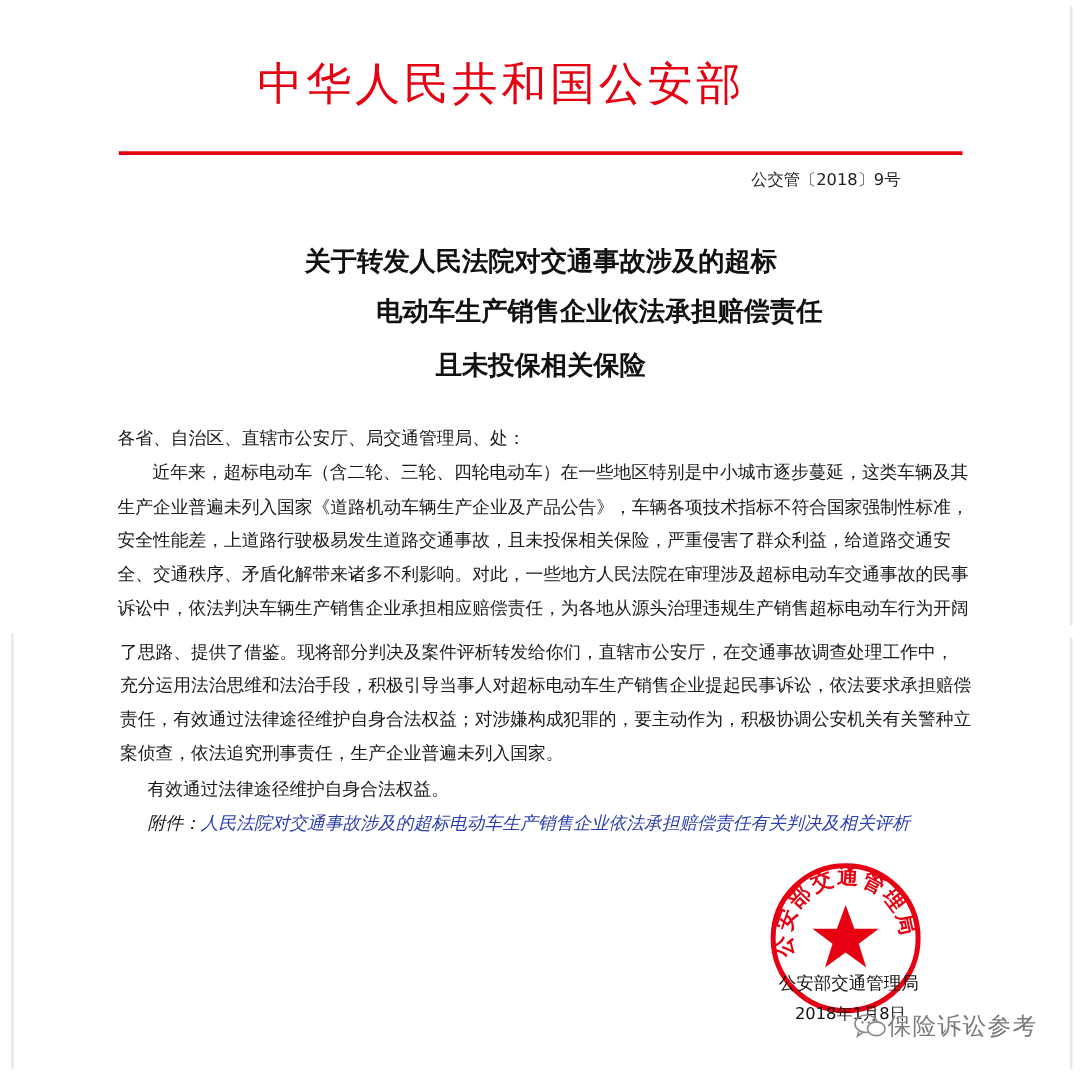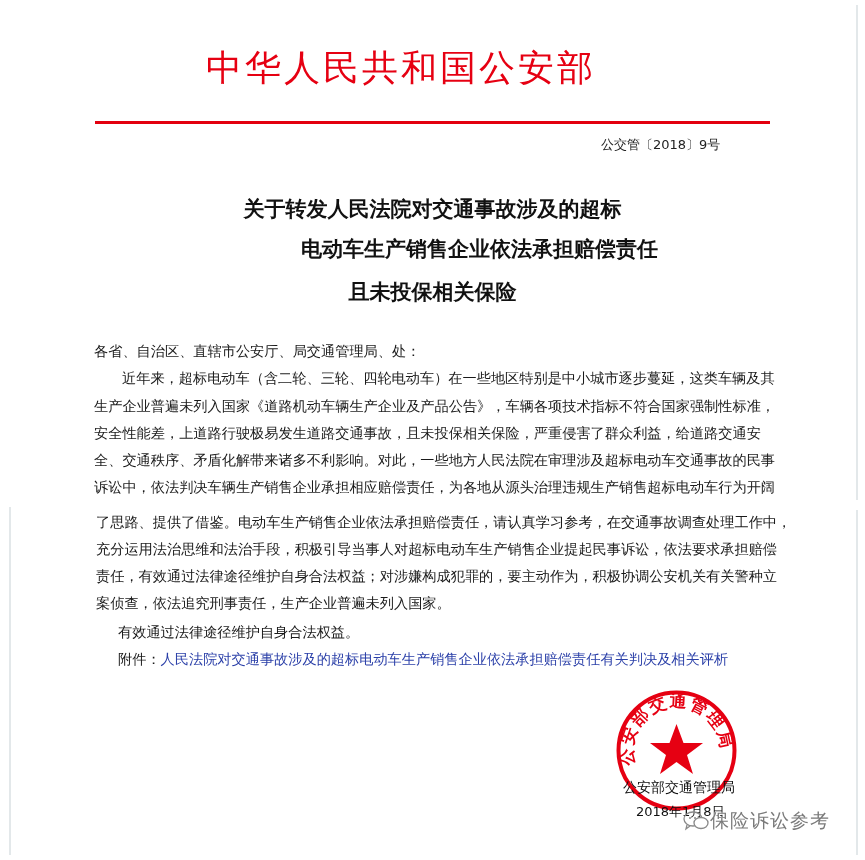--- a/index.html
+++ b/index.html
@@ -48,27 +48,27 @@
 <div class="title t2">电动车生产销售企业依法承担赔偿责任</div>
 <div class="title t3">且未投保相关保险</div>
 
 <div class="line" style="left:94px; top:341px;">各省、自治区、直辖市公安厅、局交通管理局、处：</div>
 
 <div class="line" style="left:122px; top:368px;">近年来，超标电动车（含二轮、三轮、四轮电动车）在一些地区特别是中小城市逐步蔓延，这类车辆及其</div>
 <div class="line" style="left:94px; top:396px;">生产企业普遍未列入国家《道路机动车辆生产企业及产品公告》，车辆各项技术指标不符合国家强制性标准，</div>
 <div class="line" style="left:94px; top:423px;">安全性能差，上道路行驶极易发生道路交通事故，且未投保相关保险，严重侵害了群众利益，给道路交通安</div>
 <div class="line" style="left:94px; top:450px;">全、交通秩序、矛盾化解带来诸多不利影响。对此，一些地方人民法院在审理涉及超标电动车交通事故的民事</div>
 <div class="line" style="left:94px; top:477px;">诉讼中，依法判决车辆生产销售企业承担相应赔偿责任，为各地从源头治理违规生产销售超标电动车行为开阔</div>
-<div class="line" style="left:96px; top:512px;">了思路、提供了借鉴。电动车生产销售企业依法承担赔偿责任，请认真学习参考，在交通事故调查处理工作中，</div>
+<div class="line" style="left:96px; top:512px;">了思路、提供了借鉴。现将部分判决及案件评析转发给你们，直辖市公安厅，在交通事故调查处理工作中，</div>
 <div class="line" style="left:96px; top:539px;">充分运用法治思维和法治手段，积极引导当事人对超标电动车生产销售企业提起民事诉讼，依法要求承担赔偿</div>
 <div class="line" style="left:96px; top:566px;">责任，有效通过法律途径维护自身合法权益；对涉嫌构成犯罪的，要主动作为，积极协调公安机关有关警种立</div>
 <div class="line" style="left:96px; top:593px;">案侦查，依法追究刑事责任，生产企业普遍未列入国家。</div>
 
 <div class="line" style="left:118px; top:622px;">有效通过法律途径维护自身合法权益。</div>
-<div class="line" style="left:118px; top:649px;">
+<div class="line" style="left:118px; top:649px;font-style:italic;">
   <span>附件：</span><span class="link">人民法院对交通事故涉及的超标电动车生产销售企业依法承担赔偿责任有关判决及相关评析</span>
 </div>
 
 <svg class="stamp" viewBox="0 0 125 125">
   <defs>
     <path id="sealArc" d="M 22 80 A 44 44 0 1 1 103 80"></path>
   </defs>
   <circle cx="62.5" cy="62.5" r="58" fill="none" stroke="#e60012" stroke-width="4"></circle>
   <text font-size="17" fill="#e60012" font-family="DejaVu Serif, serif" font-weight="bold" letter-spacing="2">
     <textPath href="#sealArc" startOffset="2%">公安部交通管理局</textPath>

